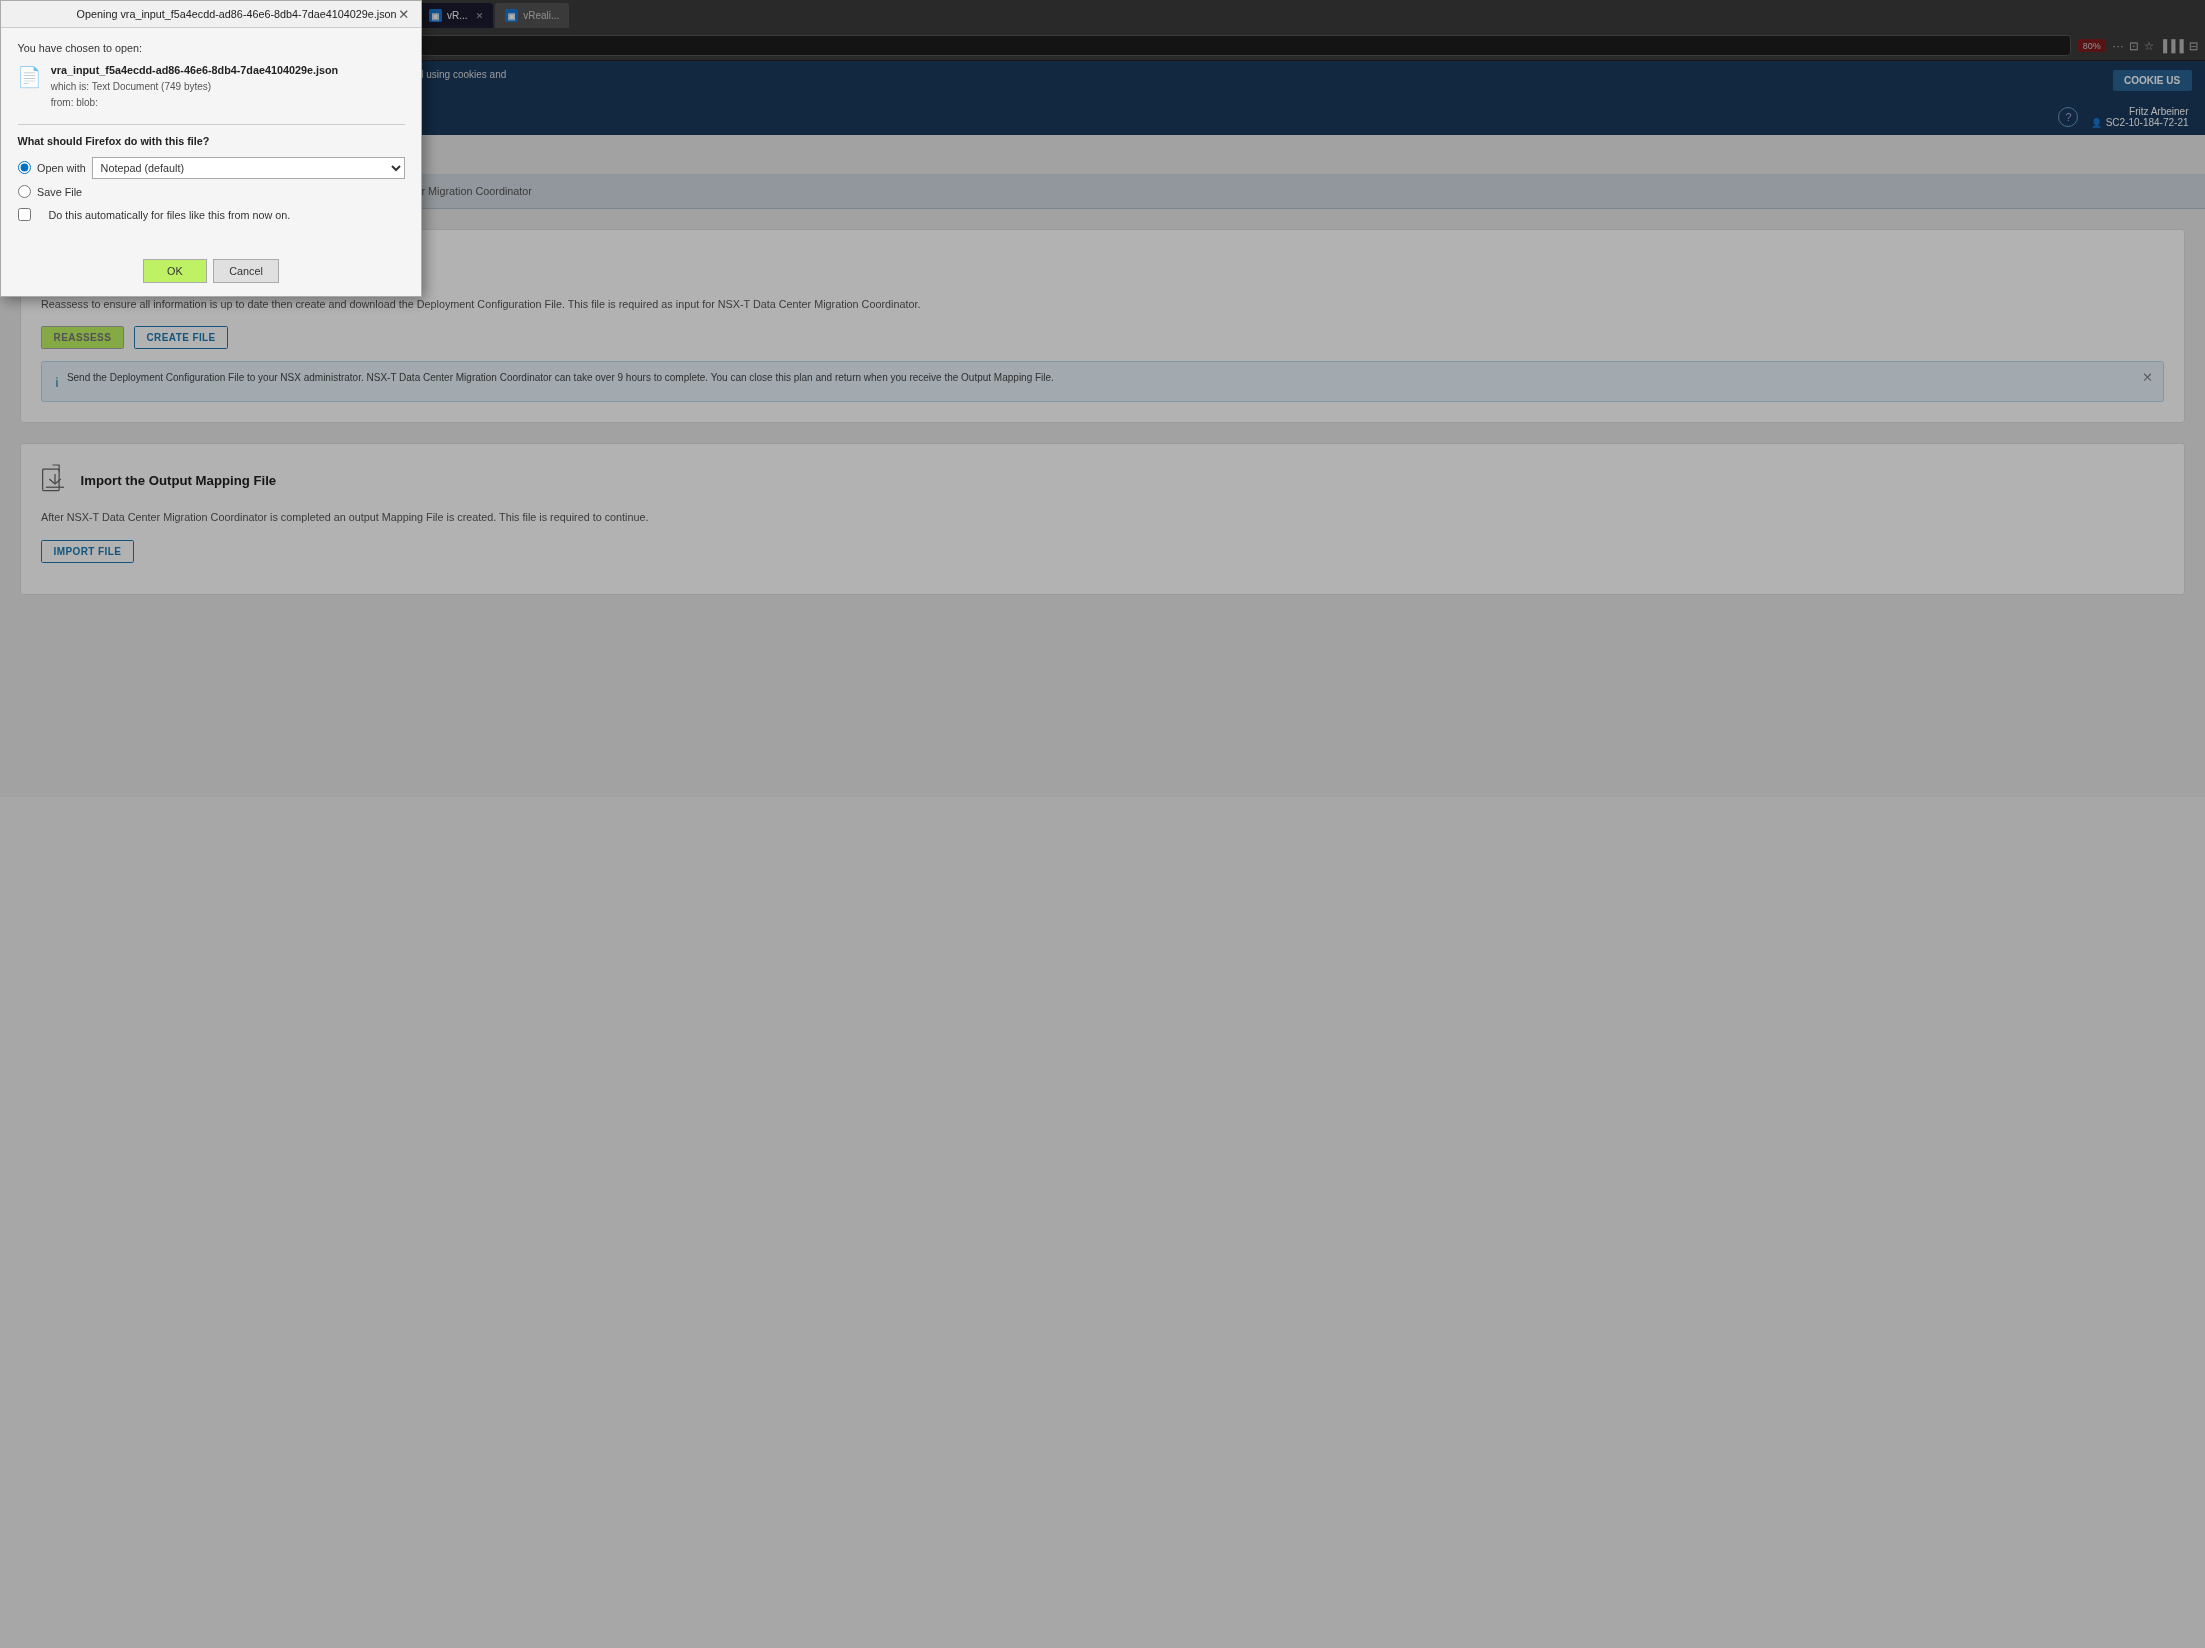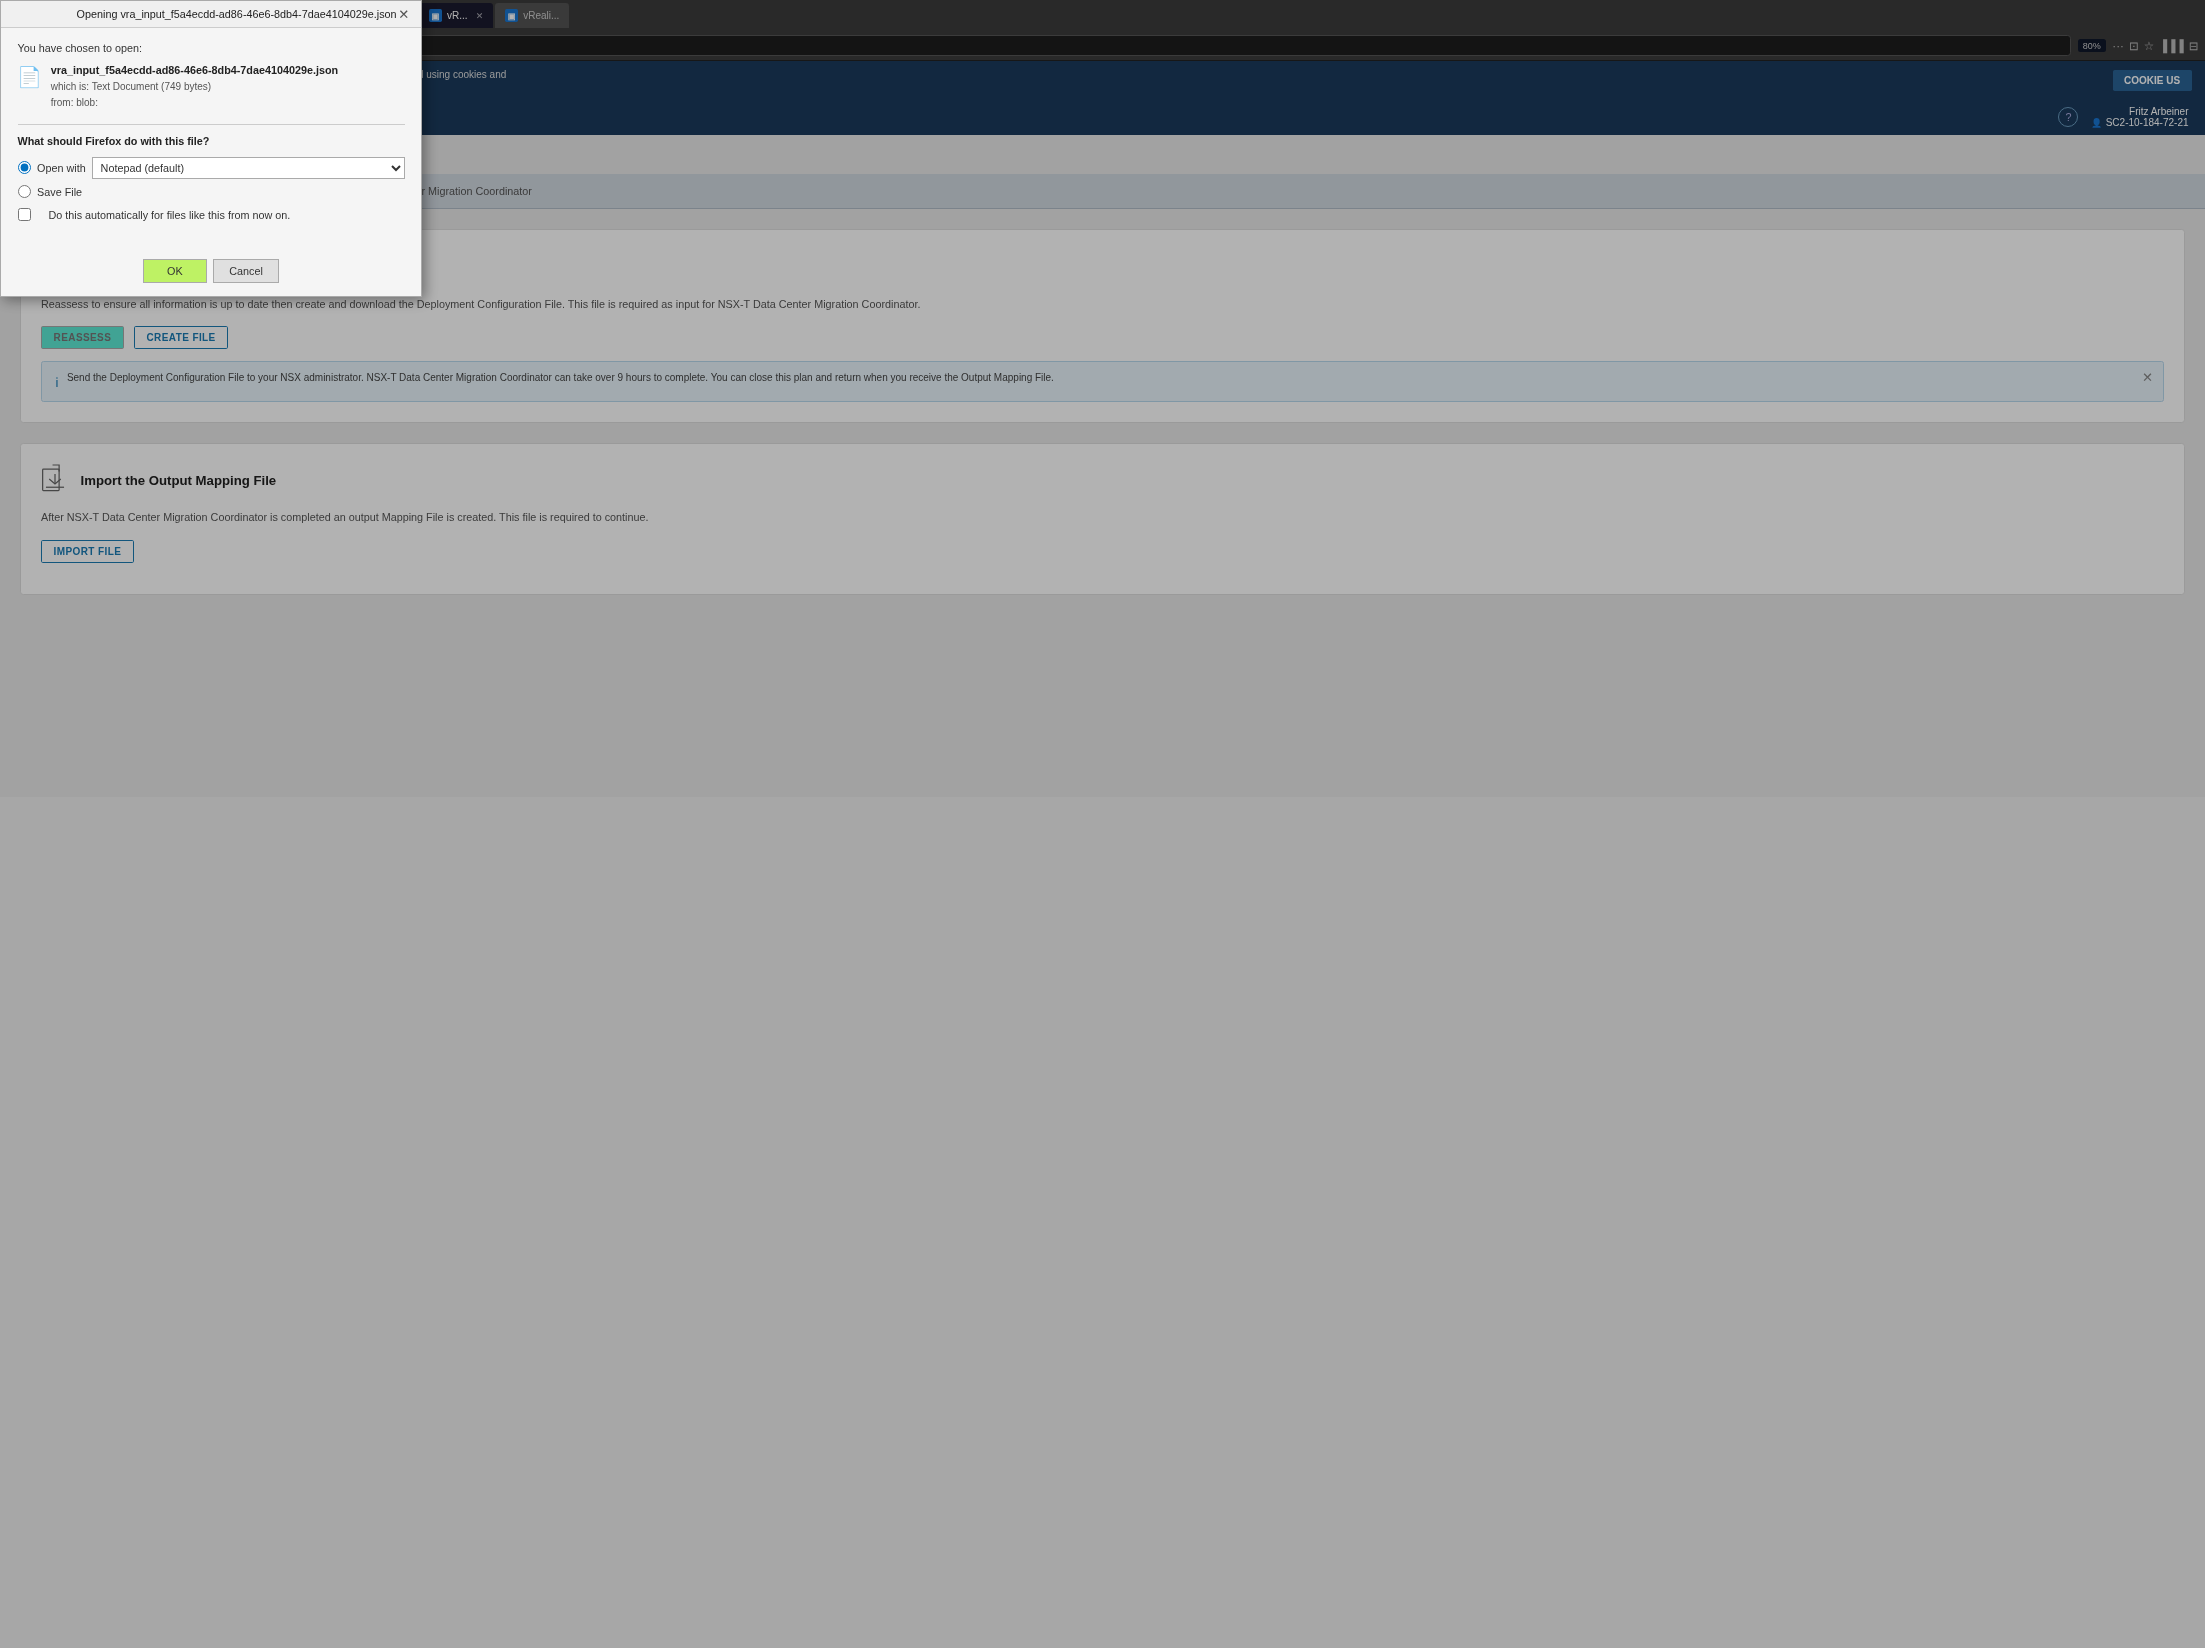--- a/index.html
+++ b/index.html
@@ -88,21 +88,21 @@
 
     .url-text {
       color: #aaa;
     }
     .url-text span.domain {
       color: #fff;
       font-weight: bold;
     }
 
     .zoom-badge {
-      background: #0f172a;
+      background: #7f1d1d;
       color: #ccc;
       font-size: 9px;
       padding: 1.7px 5px;
       border-radius: 2.5px;
     }
 
     .toolbar-icons {
       display: flex;
       gap: 5px;
       align-items: center;
@@ -263,21 +263,21 @@
     }
 
     .card-actions {
       display: flex;
       gap: 10px;
       margin-bottom: 11.6px;
     }
 
     .btn-outline {
       border: 0.8px solid #aaa;
-      background: #5eead4;
+      background: #bef264;
       color: #777;
       padding: 5px 11.6px;
       font-size: 10px;
       font-weight: bold;
       letter-spacing: 0.4px;
       cursor: pointer;
       border-radius: 1.7px;
     }
 
     .btn-primary-outline {

